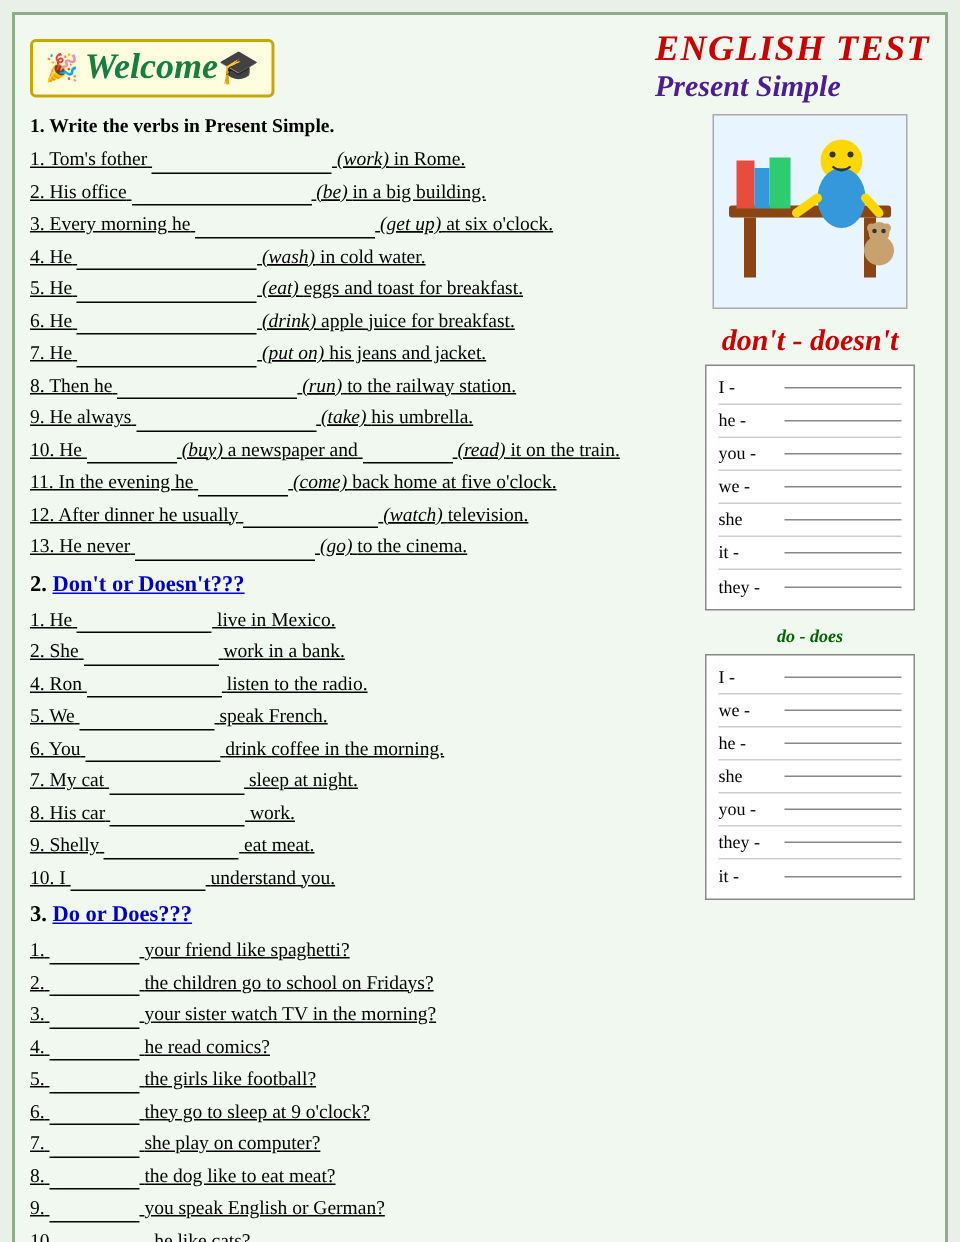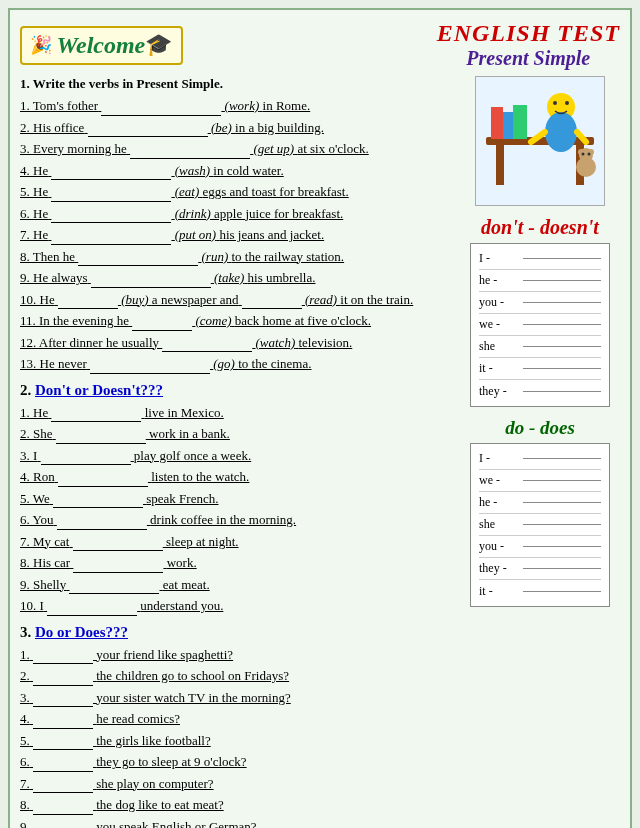--- a/index.html
+++ b/index.html
@@ -39,21 +39,21 @@
     .logo-area .welcome-text {
       color: #15803d;
       font-size: 24px;
       font-style: italic;
     }
     .logo-icon {
       font-size: 18px;
       margin-right: 4px;
     }
     .title-area {
-      text-align: center;
+      text-align: left;
     }
     .english-test {
       color: #cc0000;
       font-size: 24px;
       font-weight: bold;
       font-style: italic;
       letter-spacing: 1px;
     }
     .present-simple {
       color: #4c1d95;
@@ -121,21 +121,21 @@
     .dont-doesnt {
       text-align: center;
       font-size: 20px;
       font-weight: bold;
       color: #cc0000;
       font-style: italic;
       margin: 6px 0 4px 0;
     }
     .do-does {
       text-align: center;
-      font-size: 19px;
+      font-size: 12px;
       font-weight: bold;
       color: #006400;
       font-style: italic;
       margin: 10px 0 4px 0;
     }
     .pronoun-box {
       background: #fff;
       border: 1px solid #888;
       width: 140px;
       padding: 4px 8px;
@@ -216,22 +216,21 @@
       </div>
 
       <div>
         <div class="section-header">
           <span>2.</span>
           <span class="blue">Don't or Doesn't???</span>
         </div>
         <ol class="questions-list">
           <li><span>1. He</span> <span class="blank blank-medium"></span> <span>live in Mexico.</span></li>
           <li><span>2. She</span> <span class="blank blank-medium"></span> <span>work in a bank.</span></li>
-          <li><span>3. I</span> <span class="blank blank-medium"></span> <span>play golf once a week.</span></li>
-          <li><span>4. Ron</span> <span class="blank blank-medium"></span> <span>listen to the watch.</span></li>
+          <li><span>4. Ron</span> <span class="blank blank-medium"></span> <span>listen to the radio.</span></li>
           <li><span>5. We</span> <span class="blank blank-medium"></span> <span>speak French.</span></li>
           <li><span>6. You</span> <span class="blank blank-medium"></span> <span>drink coffee in the morning.</span></li>
           <li><span>7. My cat</span> <span class="blank blank-medium"></span> <span>sleep at night.</span></li>
           <li><span>8. His car</span> <span class="blank blank-medium"></span> <span>work.</span></li>
           <li><span>9. Shelly</span> <span class="blank blank-medium"></span> <span>eat meat.</span></li>
           <li><span>10. I</span> <span class="blank blank-medium"></span> <span>understand you.</span></li>
         </ol>
       </div>
 
       <div>

